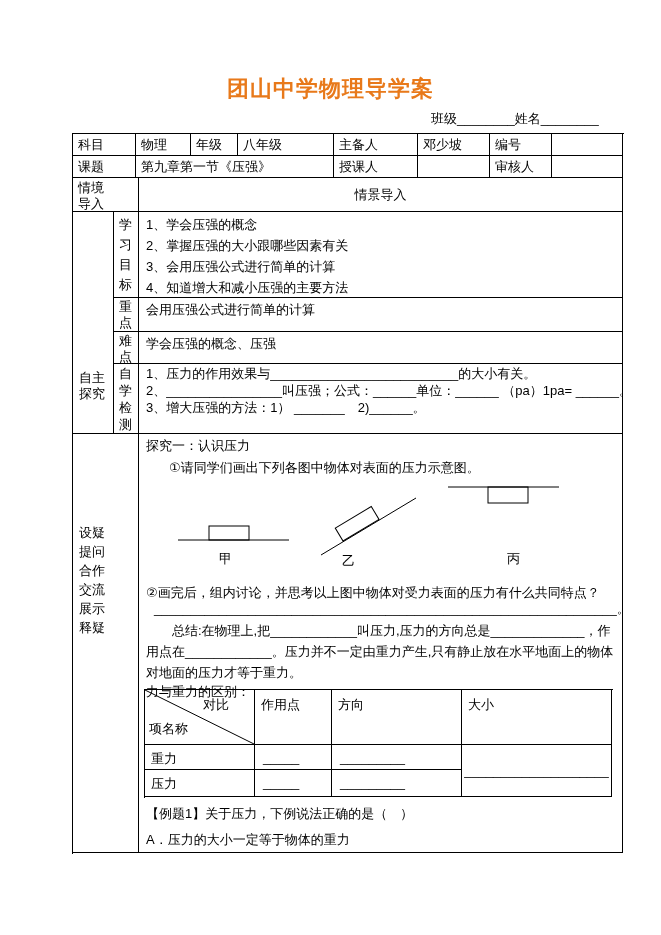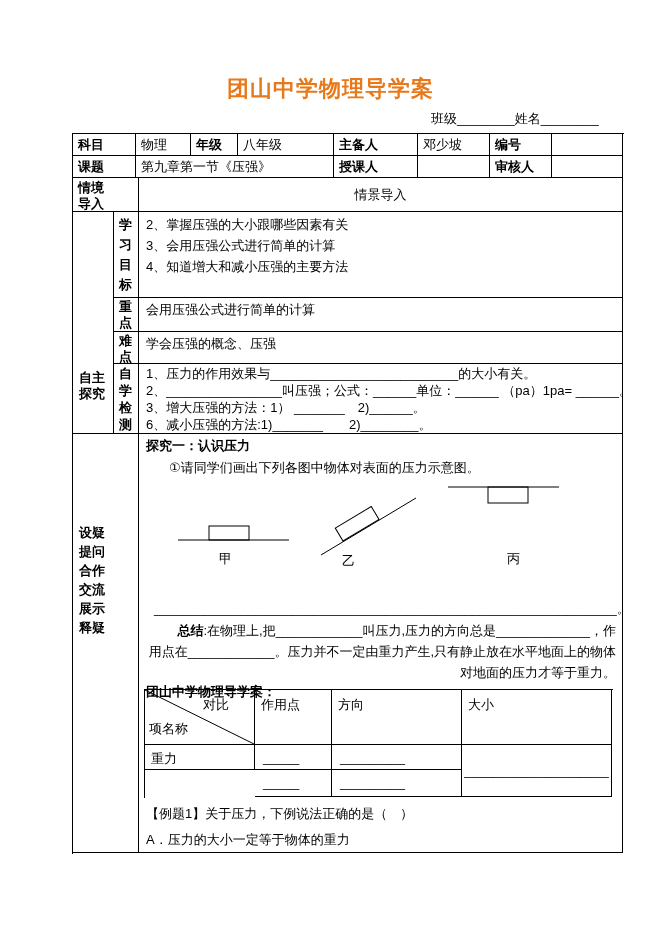--- a/index.html
+++ b/index.html
@@ -16,30 +16,30 @@
   
   .tbl {
     position:absolute; left:72px; top:133px; width:551px; height:720px;
     border-left:1px solid #000; border-top:1px solid #000;
   }
   .c {
     position:absolute; box-sizing:border-box;
     border-right:1px solid #000; border-bottom:1px solid #000;
     padding:2px 0 0 5px; overflow:hidden;
   }
-  .b { font-weight:bold; }
+  .b { font-weight:normal; }
   .ctr { text-align:center; padding-left:0; }
   .vl { word-break:break-all; line-height:16px; }
   .goal-line { line-height:21px; }
   .st-line { line-height:17px; white-space:nowrap; }
   
   .h2 { padding:0; }
   .abs { position:absolute; white-space:nowrap; }
   .summary { position:absolute; left:7px; top:186px; width:470px;
-             line-height:21px; text-indent:26px; white-space:normal;text-align:right; }
+             line-height:21px; text-indent:26px; white-space:normal; }
   
   .itbl {
     position:absolute; left:5px; top:255px; width:468px; height:108px;
     border-left:1px solid #000; border-top:1px solid #000;
   }
   .ic {
     position:absolute; box-sizing:border-box;
     border-right:1px solid #000; border-bottom:1px solid #000;
     overflow:hidden;
   }
@@ -81,20 +81,21 @@
   <div class="c ctr" style="left:66px;top:44px;width:484px;height:34px;line-height:30px">情景导入</div>
 
   <div class="c" style="left:0;top:78px;width:41px;height:222px;padding:0">
     <div class="vl b" style="width:28px;margin:158px 0 0 6px">自主探究</div>
   </div>
 
   <div class="c" style="left:41px;top:78px;width:25px;height:86px;padding:0">
     <div class="vl b" style="width:14px;margin:3px auto 0;line-height:20px">学习目标</div>
   </div>
   <div class="c" style="left:66px;top:78px;width:484px;height:86px;padding:2px 0 0 7px">
+    <div class="goal-line">1、学会压强的概念</div>
     <div class="goal-line">2、掌握压强的大小跟哪些因素有关</div>
     <div class="goal-line">3、会用压强公式进行简单的计算</div>
     <div class="goal-line">4、知道增大和减小压强的主要方法</div>
   </div>
 
   <div class="c" style="left:41px;top:164px;width:25px;height:34px;padding:0">
     <div class="vl b" style="width:14px;margin:1px auto 16px">重点</div>
   </div>
   <div class="c" style="left:66px;top:164px;width:484px;height:34px;padding:3px 0 0 7px">会用压强公式进行简单的计算</div>
 
@@ -103,21 +104,20 @@
   </div>
   <div class="c" style="left:66px;top:198px;width:484px;height:32px;padding:3px 0 0 7px">学会压强的概念、压强</div>
 
   <div class="c" style="left:41px;top:230px;width:25px;height:70px;padding:0">
     <div class="vl b" style="width:14px;margin:1px auto 0;line-height:17px">自学检测</div>
   </div>
   <div class="c" style="left:66px;top:230px;width:484px;height:70px;padding:1px 0 0 7px">
     <div class="st-line">1、压力的作用效果与__________________________的大小有关。</div>
     <div class="st-line">2、________________叫压强；公式：______单位：______ （pa）1pa= ______。</div>
     <div class="st-line">3、增大压强的方法：1） _______　2)______。</div>
-    <div class="st-line">6、减小压强的方法:1)_______　　2)________。</div>
   </div>
 
   <div class="c" style="left:0;top:300px;width:66px;height:419px;padding:0">
     <div class="vl b" style="width:28px;margin:89px 0 0 6px;line-height:19px">设疑提问合作交流展示释疑</div>
   </div>
   <div class="c h2" style="left:66px;top:300px;width:484px;height:419px">
     <div class="abs b" style="left:7px;top:3px">探究一：认识压力</div>
     <div class="abs" style="left:30px;top:25px">①请同学们画出下列各图中物体对表面的压力示意图。</div>
 
     <svg style="position:absolute;left:0;top:45px" width="484" height="92" viewBox="0 0 484 92">
@@ -127,43 +127,45 @@
       <g transform="translate(204,62) rotate(-31)">
         <rect x="0" y="-15" width="42" height="15"></rect>
       </g>
       <line x1="309" y1="8" x2="420" y2="8"></line>
       <rect x="349" y="8" width="40" height="16"></rect>
       <text x="80" y="84">甲</text>
       <text x="203" y="86">乙</text>
       <text x="368" y="84">丙</text>
     </svg>
 
+    <div class="abs" style="left:7px;top:150px">②画完后，组内讨论，并思考以上图中物体对受力表面的压力有什么共同特点？</div>
     <div class="abs" style="left:15px;top:166px">________________________________________________________________。</div>
     <div class="summary">
       <span class="b">总结</span><span>:在物理上,把____________叫压力,压力的方向总是_____________，作用点在____________。压力并不一定由重力产生,只有静止放在水平地面上的物体对地面的压力才等于重力。</span>
     </div>
-    <div class="abs b" style="left:7px;top:249px">团山中学物理导学案：</div>
+    <div class="abs b" style="left:7px;top:249px">力与重力的区别：</div>
 
     <div class="itbl">
       <div class="ic" style="left:0;top:0;width:110px;height:55px">
         <svg width="110" height="55" viewBox="0 0 110 55" style="position:absolute;left:0;top:0">
           <line x1="0" y1="0" x2="109" y2="54"></line>
         </svg>
         <div class="abs" style="left:58px;top:6px">对比</div>
         <div class="abs" style="left:4px;top:30px">项名称</div>
       </div>
       <div class="ic ic-h" style="left:110px;top:0;width:77px;height:55px">作用点</div>
       <div class="ic ic-h" style="left:187px;top:0;width:130px;height:55px">方向</div>
       <div class="ic ic-n" style="left:0;top:55px;width:110px;height:25px">重力</div>
 
       <div class="ic ic-h" style="left:317px;top:0;width:150px;height:55px">大小</div>
       <div class="ic ic-b" style="left:110px;top:55px;width:77px;height:25px">_____</div>
       <div class="ic ic-b" style="left:187px;top:55px;width:130px;height:25px">_________</div>
       <div class="ic ic-size" style="left:317px;top:55px;width:150px;height:52px">____________________</div>
 
+      <div class="ic ic-n" style="left:0;top:80px;width:110px;height:27px">压力</div>
       <div class="ic ic-b" style="left:110px;top:80px;width:77px;height:27px">_____</div>
       <div class="ic ic-b" style="left:187px;top:80px;width:130px;height:27px">_________</div>
     </div>
 
     <div class="abs" style="left:7px;top:371px">【例题1】关于压力，下例说法正确的是（　）</div>
     <div class="abs" style="left:7px;top:397px">A．压力的大小一定等于物体的重力</div>
   </div>
 </div>
 
 </body></html>

